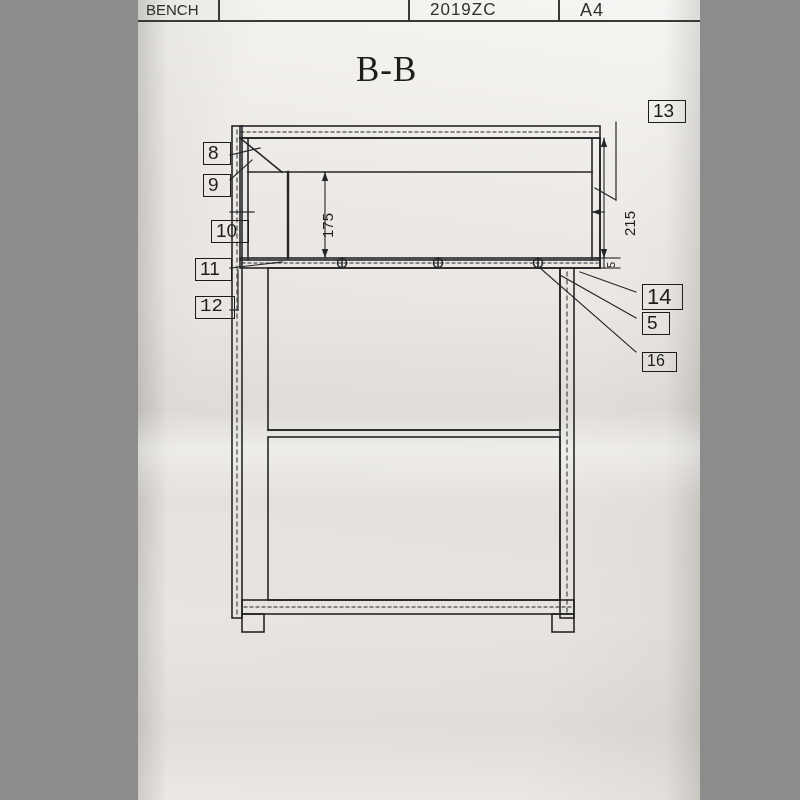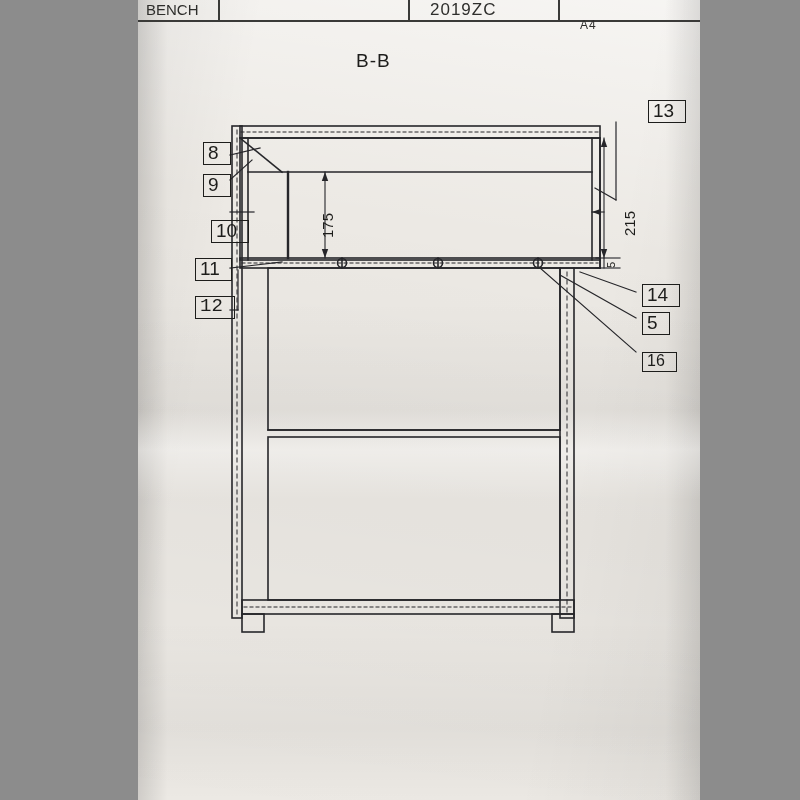--- a/index.html
+++ b/index.html
@@ -94,24 +94,24 @@
     color: #1d1d1b;
     white-space: nowrap;
   }
   .lbl-box {
     border: 1.5px solid #1d1d1b;
     padding: 0px 11px 1px 4px;
     line-height: 1.05;
   }
   .view-title {
     position: absolute;
-    font-size: 19px;
+    font-size: 35px;
     letter-spacing: 1px;
     color: #1d1d1b;
-    font-family: Liberation Sans, sans-serif;
+    font-family: Liberation Serif, serif;
   }
   .dim-v {
     position: absolute;
     font-size: 15px;
     color: #1d1d1b;
     transform: rotate(-90deg);
     transform-origin: left top;
     white-space: nowrap;
   }
   .dim-v-small {
@@ -135,21 +135,21 @@
   <div class="paper-fold2"></div>
 
   <div class="titleblock">
     <div class="tb-cell" style="left:0px;width:80px;border-left:none;"></div>
     <div class="tb-cell" style="left:80px;width:190px;"></div>
     <div class="tb-cell" style="left:270px;width:150px;"></div>
     <div class="tb-cell" style="left:420px;width:142px;"></div>
   </div>
   <div class="tb-text" style="left:126px; top:1px; font-size:15px;">BENCH</div>
   <div class="tb-text" style="left:410px; top:0px; font-size:17px; letter-spacing:1px;text-align:center;">2019ZC</div>
-  <div class="tb-text" style="left:560px; top:18px; font-size:12px; letter-spacing:1px;">A4</div>
+  <div class="tb-text" style="left:560px; top:0px; font-size:18px; letter-spacing:1px;">A4</div>
 
   <div class="view-title" style="left:336px; top:50px;">B-B</div>
 
   <svg class="drawing" viewBox="0 0 800 800">
     <g stroke="#26262a" fill="none" stroke-width="1.6" stroke-linecap="square">
 
       <rect x="220" y="126" width="360" height="12"></rect>
 
       <line x1="221" y1="132" x2="579" y2="132" stroke-width="1" stroke-dasharray="3 3"></line>
 
@@ -221,21 +221,21 @@
     </g>
   </svg>
 
   <div class="lbl lbl-box" style="left:183px; top:142px; font-size:19px;">8</div>
   <div class="lbl lbl-box" style="left:183px; top:174px; font-size:19px;">9</div>
   <div class="lbl lbl-box" style="left:191px; top:220px; font-size:19px;">10</div>
   <div class="lbl lbl-box" style="left:175px; top:258px; font-size:19px;">11</div>
   <div class="lbl lbl-box" style="left:175px; top:296px; font-size:19px;font-family:Liberation Mono, monospace;">12</div>
 
   <div class="lbl lbl-box" style="left:628px; top:100px; font-size:19px;">13</div>
-  <div class="lbl lbl-box" style="left:622px; top:284px; font-size:19px;">14</div>
+  <div class="lbl lbl-box" style="left:622px; top:284px; font-size:22px;">14</div>
   <div class="lbl lbl-box" style="left:622px; top:312px; font-size:19px;">5</div>
   <div class="lbl lbl-box" style="left:622px; top:352px; font-size:16px;">16</div>
 
   <div class="dim-v" style="left:299px; top:238px;">175</div>
   <div class="dim-v" style="left:601px; top:236px;">215</div>
   <div class="dim-v-small" style="left:585px; top:268px;">5</div>
 
 </div>
 
 </body></html>

